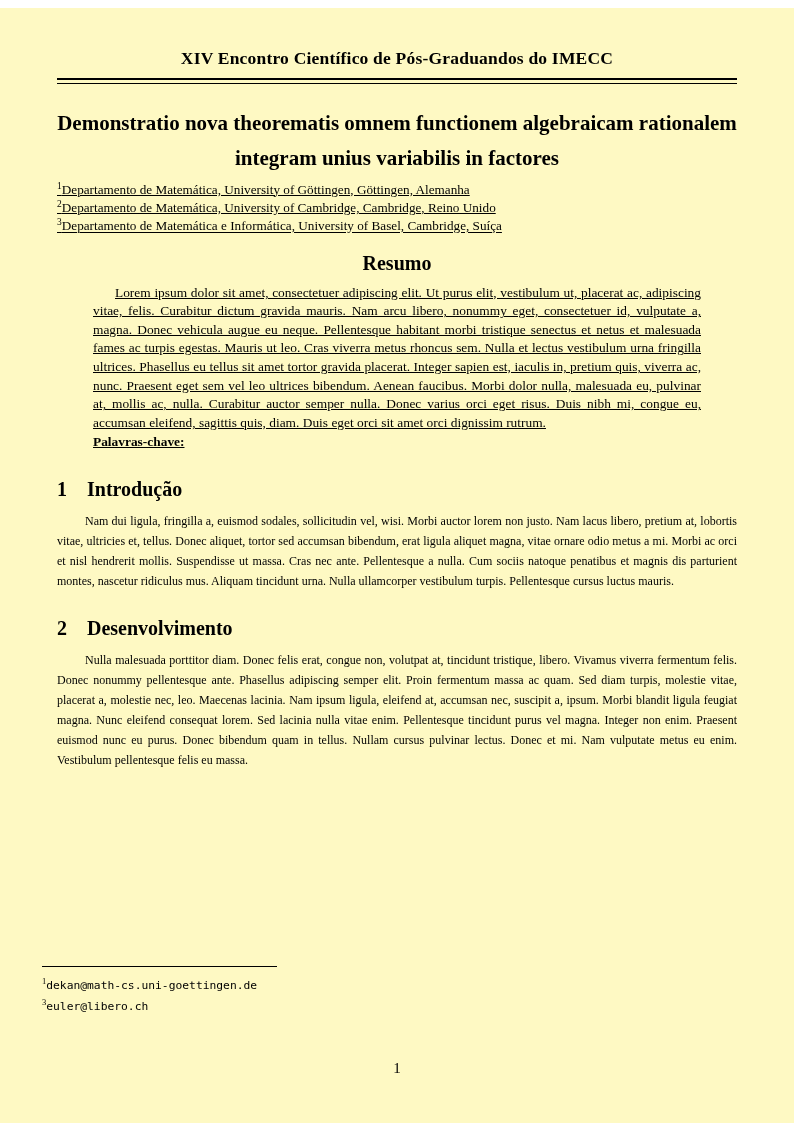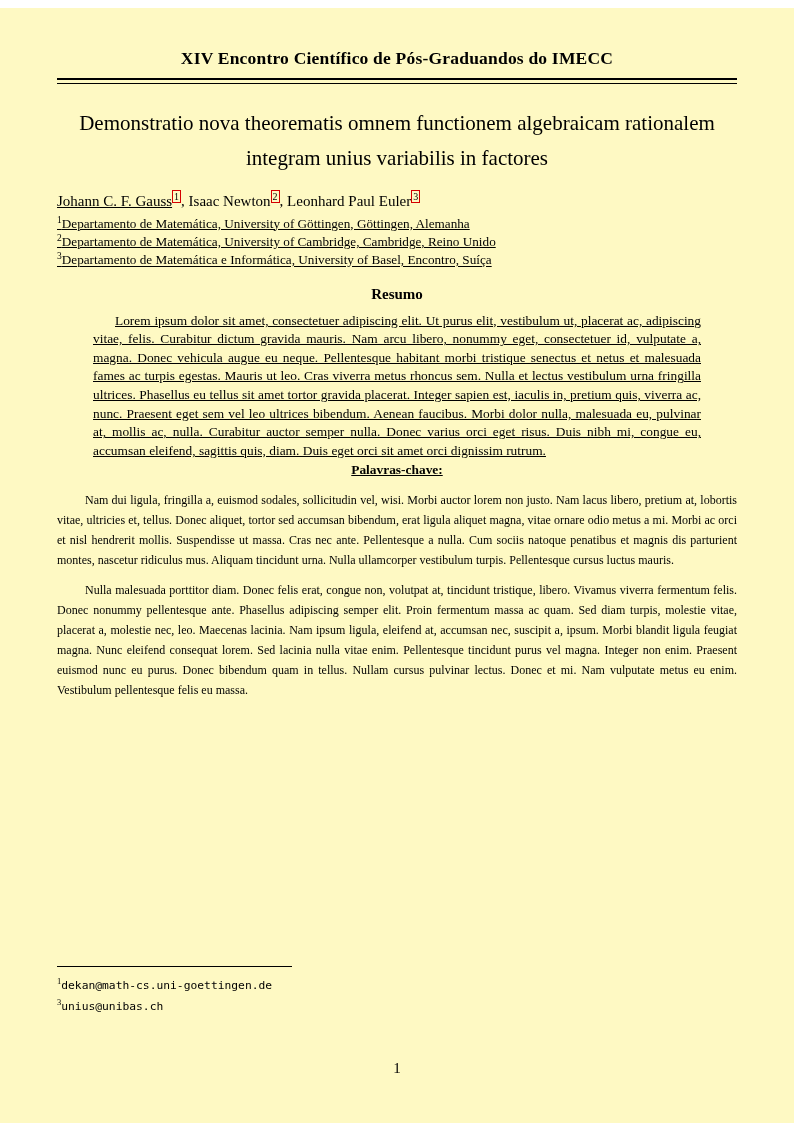--- a/index.html
+++ b/index.html
@@ -11,51 +11,51 @@
   }
   .content { padding:40px 57px 0 57px; }
 
   .conf-header {
     text-align:center; font-weight:bold; font-size:17.5px; letter-spacing:.2px;
   }
   .rule-thick { border-top:2.5px solid #000; margin-top:9px; }
   .rule-thin  { border-top:1.3px solid #000; margin-top:2.5px; }
 
   .paper-title {
-    text-align:center; font-size:21px; font-weight:normal;
+    text-align:center; font-size:21px; font-weight:bold;
     margin-top:22px; line-height:35px;
   }
 
   .authors { margin-top:16px; font-size:15px; }
   .author-link { text-decoration:underline; }
   sup.fnlink {
     border:1px solid #d40000; font-size:10px; line-height:1;
     padding:0 1px; vertical-align:super; color:#000;
   }
   .affils { margin-top:3px; }
   .affil { font-size:13.2px; line-height:15px;text-decoration:underline; }
   .affil sup { font-size:9.5px; }
 
-  .abstract-head { text-align:center; font-weight:bold; font-size:15px; margin-top:18px; }
+  .abstract-head { text-align:center; font-weight:bold; font-size:20px; margin-top:18px; }
   .abstract {
     width:608px; margin:9px auto 0 auto;
     font-size:13.4px; line-height:18.6px; text-align:justify;text-decoration:underline;
   }
   .abs-text { text-indent:22px; }
-  .keywords { font-weight:bold; margin-top:1px; text-align:center; }
+  .keywords { font-weight:bold; margin-top:1px; text-align:left; }
 
   .section-head { margin-top:26px; font-size:20px; font-weight:bold; }
   .section-head .num { display:inline-block; margin-right:20px; }
 
   .para {
     margin-top:10px; font-size:12px; line-height:20px;
     text-align:justify; text-indent:28px;
   }
 
-  .footnotes { position:absolute; left:57px; top:958px; width:680px; }
+  .footnotes { position:absolute; left:42px; top:958px; width:680px; }
   .fn-rule { width:235px; border-top:1.2px solid #000; margin-bottom:6px; }
   .fn {
     font-family:"DejaVu Sans Mono", monospace;
     font-size:11.3px; line-height:16px;
   }
   .fn sup { font-size:8.5px; font-family:"Liberation Serif", serif; }
 
   .page-num {
     position:absolute; top:1052px; left:0; width:100%;
     text-align:center; font-size:15px;
@@ -66,42 +66,41 @@
 
 <div class="page">
   <div class="content">
 
     <div class="conf-header">XIV Encontro Científico de Pós-Graduandos do IMECC</div>
     <div class="rule-thick"></div>
     <div class="rule-thin"></div>
 
     <h1 class="paper-title">Demonstratio nova theorematis omnem functionem algebraicam rationalem integram unius variabilis in factores</h1>
 
-    <div class="authors">
-      <span class="author-link">Johann C. F. Gauss</span><sup class="fnlink">1</sup><span>, </span><span>Isaac Newton</span><sup class="fnlink">2</sup><span>, </span><span>Leonhard Paul Euler</span><sup class="fnlink">3</sup>
-    </div>
 
     <div class="affils">
       <div class="affil"><sup>1</sup><span>Departamento de Matemática, University of Göttingen, Göttingen, Alemanha</span></div>
       <div class="affil"><sup>2</sup><span>Departamento de Matemática, University of Cambridge, Cambridge, Reino Unido</span></div>
-      <div class="affil"><sup>3</sup><span>Departamento de Matemática e Informática, University of Basel, Encontro, Suíça</span></div>
+      <div class="affil"><sup>3</sup><span>Departamento de Matemática e Informática, University of Basel, Cambridge, Suíça</span></div>
     </div>
 
     <div class="abstract-head">Resumo</div>
     <div class="abstract">
       <div class="abs-text">Lorem ipsum dolor sit amet, consectetuer adipiscing elit. Ut purus elit, vestibulum ut, placerat ac, adipiscing vitae, felis. Curabitur dictum gravida mauris. Nam arcu libero, nonummy eget, consectetuer id, vulputate a, magna. Donec vehicula augue eu neque. Pellentesque habitant morbi tristique senectus et netus et malesuada fames ac turpis egestas. Mauris ut leo. Cras viverra metus rhoncus sem. Nulla et lectus vestibulum urna fringilla ultrices. Phasellus eu tellus sit amet tortor gravida placerat. Integer sapien est, iaculis in, pretium quis, viverra ac, nunc. Praesent eget sem vel leo ultrices bibendum. Aenean faucibus. Morbi dolor nulla, malesuada eu, pulvinar at, mollis ac, nulla. Curabitur auctor semper nulla. Donec varius orci eget risus. Duis nibh mi, congue eu, accumsan eleifend, sagittis quis, diam. Duis eget orci sit amet orci dignissim rutrum.</div>
       <div class="keywords">Palavras-chave:</div>
     </div>
 
+    <h2 class="section-head"><span class="num">1</span><span>Introdução</span></h2>
     <div class="para">Nam dui ligula, fringilla a, euismod sodales, sollicitudin vel, wisi. Morbi auctor lorem non justo. Nam lacus libero, pretium at, lobortis vitae, ultricies et, tellus. Donec aliquet, tortor sed accumsan bibendum, erat ligula aliquet magna, vitae ornare odio metus a mi. Morbi ac orci et nisl hendrerit mollis. Suspendisse ut massa. Cras nec ante. Pellentesque a nulla. Cum sociis natoque penatibus et magnis dis parturient montes, nascetur ridiculus mus. Aliquam tincidunt urna. Nulla ullamcorper vestibulum turpis. Pellentesque cursus luctus mauris.</div>
 
+    <h2 class="section-head"><span class="num">2</span><span>Desenvolvimento</span></h2>
     <div class="para">Nulla malesuada porttitor diam. Donec felis erat, congue non, volutpat at, tincidunt tristique, libero. Vivamus viverra fermentum felis. Donec nonummy pellentesque ante. Phasellus adipiscing semper elit. Proin fermentum massa ac quam. Sed diam turpis, molestie vitae, placerat a, molestie nec, leo. Maecenas lacinia. Nam ipsum ligula, eleifend at, accumsan nec, suscipit a, ipsum. Morbi blandit ligula feugiat magna. Nunc eleifend consequat lorem. Sed lacinia nulla vitae enim. Pellentesque tincidunt purus vel magna. Integer non enim. Praesent euismod nunc eu purus. Donec bibendum quam in tellus. Nullam cursus pulvinar lectus. Donec et mi. Nam vulputate metus eu enim. Vestibulum pellentesque felis eu massa.</div>
 
   </div>
 
   <div class="footnotes">
     <div class="fn-rule"></div>
     <div class="fn"><sup>1</sup><span>dekan@math-cs.uni-goettingen.de</span></div>
-    <div class="fn"><sup>3</sup><span>unius@unibas.ch</span></div>
+    <div class="fn"><sup>3</sup><span>euler@libero.ch</span></div>
   </div>
 
   <div class="page-num">1</div>
 </div>
 
 </body></html>

